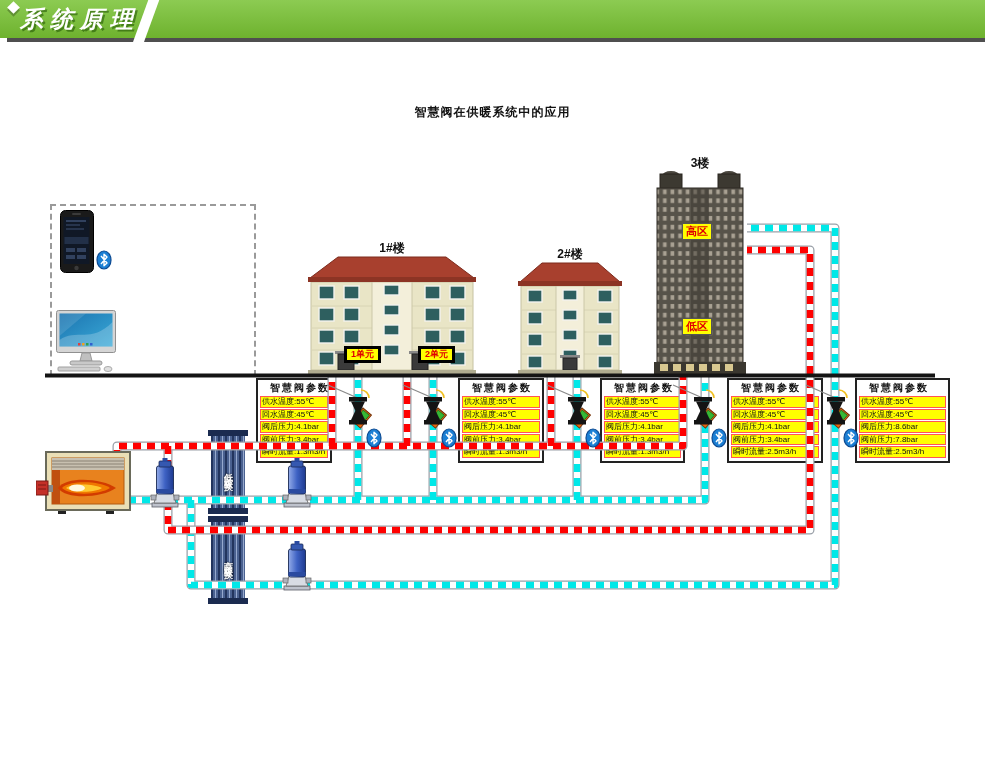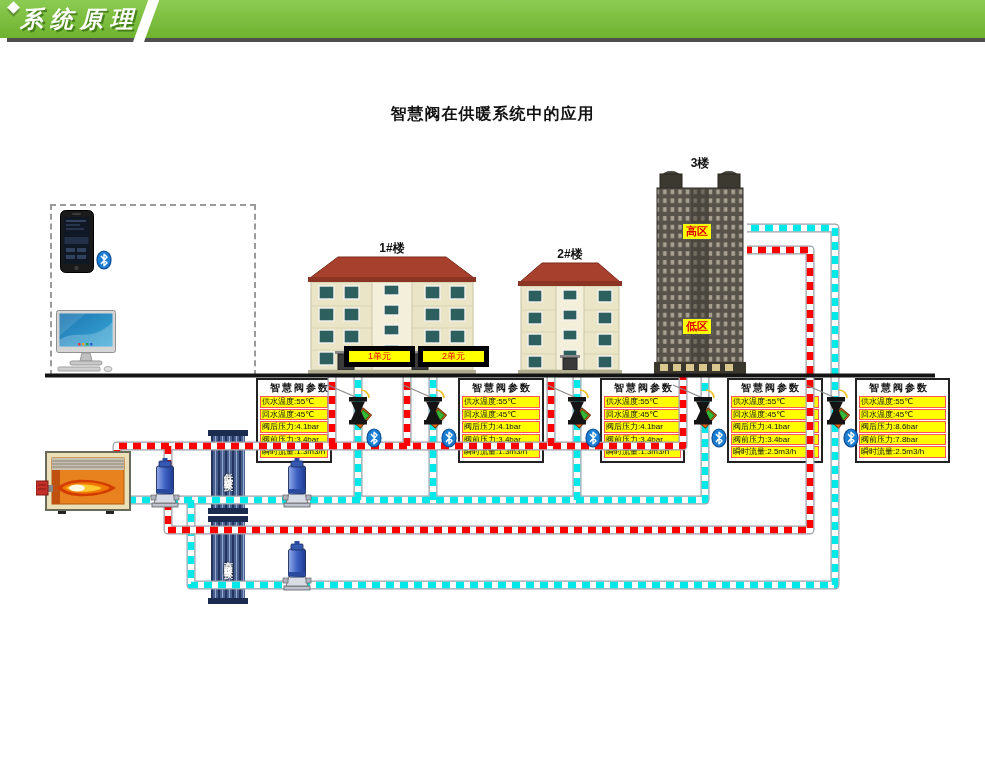--- a/index.html
+++ b/index.html
@@ -7,31 +7,31 @@
   .abs{position:absolute;}
 
   
   .banner{left:0;top:0;width:985px;height:38px;background:linear-gradient(180deg,#8CCB52,#6EB22E);z-index:2;}
   .banner-shadow{left:7px;top:38px;width:978px;height:4px;background:#4F4F4F;z-index:1;}
   .banner-slash{left:141px;top:-5px;width:11px;height:50px;background:#fff;transform:skewX(-20deg);z-index:3;}
   .banner-diamond{left:9px;top:3px;width:9px;height:9px;background:#fff;transform:rotate(45deg);z-index:4;box-shadow:2px 2px 0 rgba(0,0,0,.25);}
   .banner-title{left:20px;top:4px;color:#fff;font-weight:bold;font-style:italic;font-size:23px;letter-spacing:7px;z-index:4;text-shadow:2px 2px 0 rgba(30,80,0,.55);white-space:nowrap;}
 
   
-  .page-title{left:0;top:104px;width:985px;text-align:center;font-size:16px;font-weight:bold;color:#111;letter-spacing:1px;}
+  .page-title{left:0;top:104px;width:985px;text-align:center;font-size:12px;font-weight:bold;color:#111;letter-spacing:1px;}
 
   
   .dashed-box{left:50px;top:204px;width:202px;height:168px;border:2px dashed #9a9a9a;}
   .ctrl-panel{left:148px;top:240px;width:82px;height:100px;background:#35E6E6;border:2px solid #E77;box-sizing:border-box;z-index:2;}
   .ctrl-title{position:absolute;left:-2px;top:-2px;background:#fff;border:1px solid #333;font-size:10px;font-weight:bold;color:#111;padding:1px 3px;white-space:nowrap;}
   .ctrl-btn{position:absolute;left:8px;width:64px;height:15px;line-height:15px;text-align:center;background:linear-gradient(180deg,#AEE268,#5FB52F);border:1px solid #8a8a8a;font-size:9px;font-weight:bold;color:#A33000;white-space:nowrap;overflow:hidden;}
 
   
   .bldg-label{font-size:12px;font-weight:bold;color:#111;text-align:center;white-space:nowrap;z-index:6;}
-  .unit-label{background:#FFFF00;color:#E00000;border:5px solid #000000;font-size:9px;font-weight:normal;padding:0 19px;line-height:11px;white-space:nowrap;z-index:6;}
+  .unit-label{background:#FFFF00;color:#E00000;border:3px solid #000000;font-size:9px;font-weight:bold;padding:0 4px;line-height:11px;white-space:nowrap;z-index:6;}
   .zone-label{background:#FFFF00;color:#E00000;border:1px solid #555;font-size:11px;font-weight:bold;padding:0 3px;line-height:15px;white-space:nowrap;z-index:6;margin-top:7px;}
 
   
   .hx{width:34px;background:repeating-linear-gradient(to right,#23355E 0 2px,#4A6190 2px 4px,#96A9CE 4px 5px,#4A6190 5px 7px);z-index:1;display:flex;align-items:center;justify-content:center;}
   .hx::before,.hx::after{content:"";position:absolute;left:-3px;right:-3px;height:6px;background:#1B2B50;}
   .hx::before{top:-2px;} .hx::after{bottom:-2px;}
   .hx span{writing-mode:vertical-rl;color:#fff;font-size:9px;font-weight:bold;letter-spacing:3px;text-shadow:0 0 2px #000;}
 
   
   .pbox{top:378px;background:#fff;border:2px solid #222;box-sizing:border-box;padding:1px 2px 2px 2px;z-index:1;}

